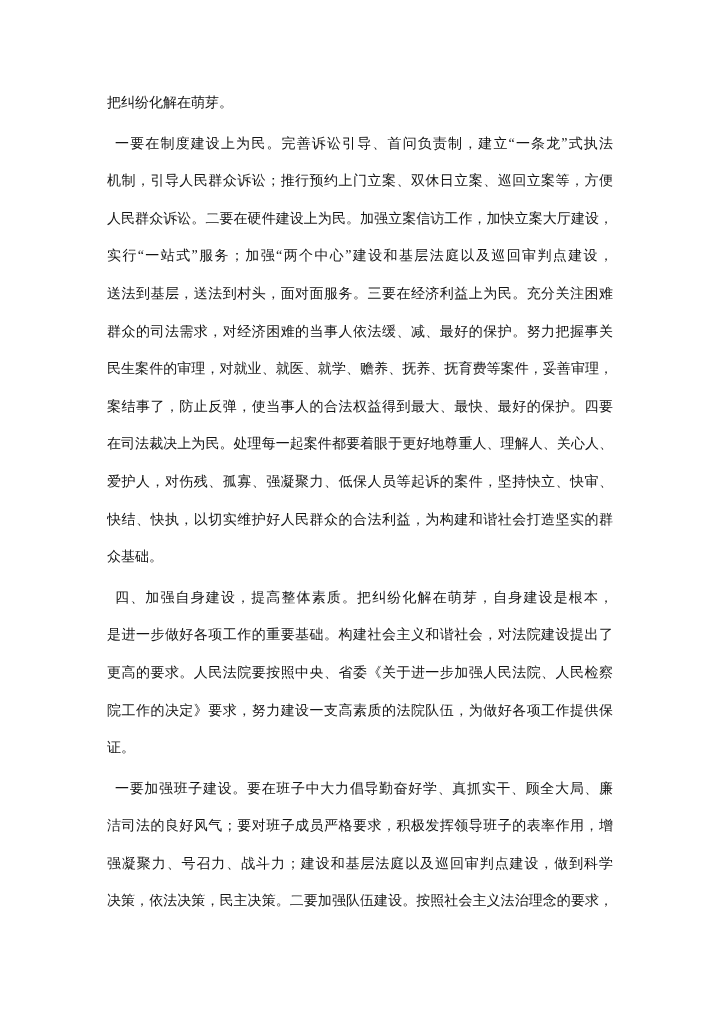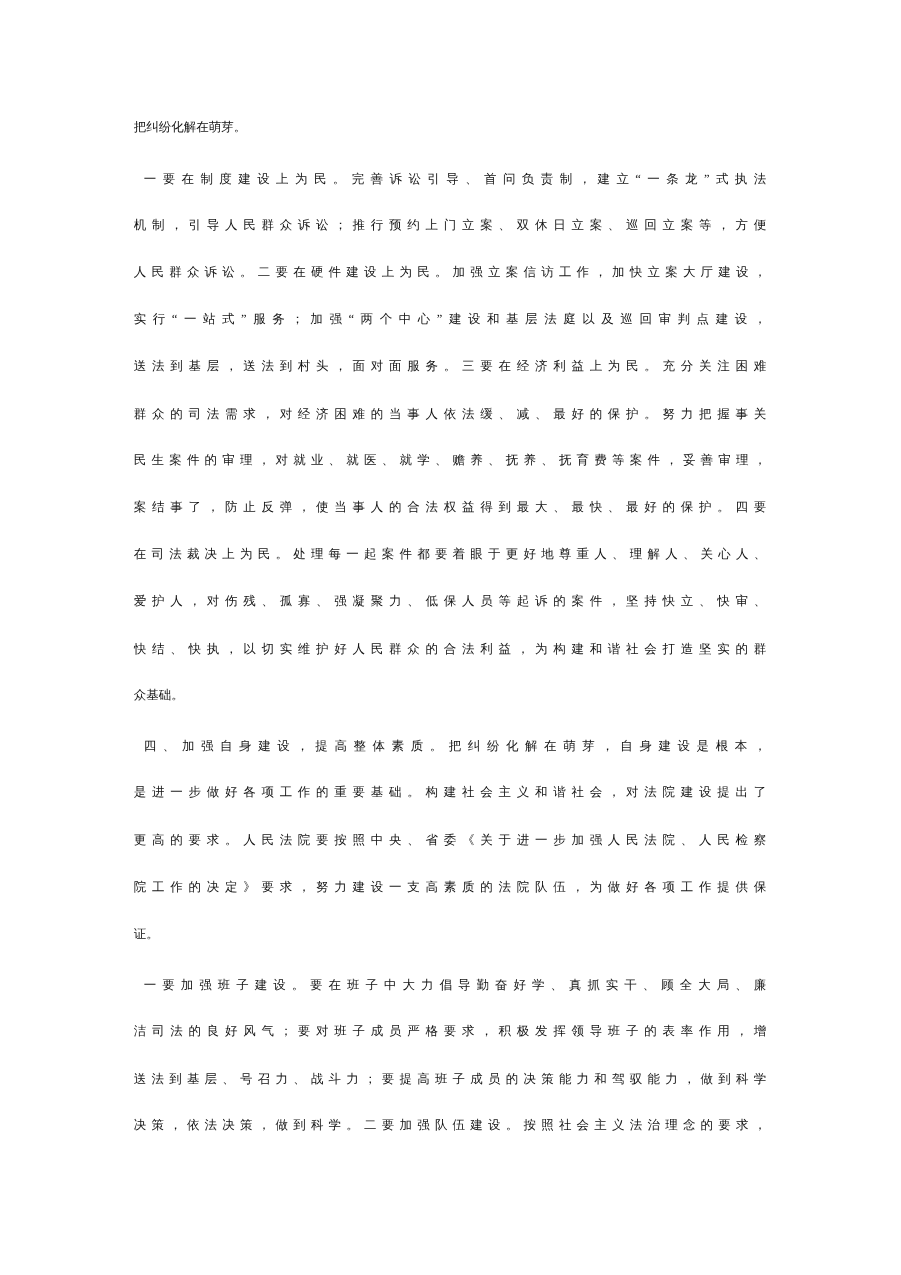--- a/index.html
+++ b/index.html
@@ -17,21 +17,21 @@
     left: 107px;
     top: 84px;
     width: 506px;
     color: #141414;
   }
   .para { margin: 0; }
   .para + .para { margin-top: 3px; }
   .line {
     height: 37.6px;
     line-height: 37.6px;
-    font-size: 10px;
+    font-size: 14px;
     letter-spacing: 0;
     text-align: justify;
     text-align-last: justify;
     overflow: hidden;
     white-space: nowrap;
   }
   .line.end { text-align-last: left; }
   .line.indent { padding-left: 8px; }
 </style>
 </head>
@@ -63,18 +63,18 @@
       <div class="line indent">四、加强自身建设，提高整体素质。把纠纷化解在萌芽，自身建设是根本，</div>
       <div class="line">是进一步做好各项工作的重要基础。构建社会主义和谐社会，对法院建设提出了</div>
       <div class="line">更高的要求。人民法院要按照中央、省委《关于进一步加强人民法院、人民检察</div>
       <div class="line">院工作的决定》要求，努力建设一支高素质的法院队伍，为做好各项工作提供保</div>
       <div class="line end">证。</div>
     </div>
 
     <div class="para">
       <div class="line indent">一要加强班子建设。要在班子中大力倡导勤奋好学、真抓实干、顾全大局、廉</div>
       <div class="line">洁司法的良好风气；要对班子成员严格要求，积极发挥领导班子的表率作用，增</div>
-      <div class="line">送法到基层、号召力、战斗力；要提高班子成员的决策能力和驾驭能力，做到科学</div>
-      <div class="line">决策，依法决策，做到科学。二要加强队伍建设。按照社会主义法治理念的要求，</div>
+      <div class="line">强凝聚力、号召力、战斗力；建设和基层法庭以及巡回审判点建设，做到科学</div>
+      <div class="line">决策，依法决策，民主决策。二要加强队伍建设。按照社会主义法治理念的要求，</div>
     </div>
 
   </div>
 </div>
 
 </body></html>

